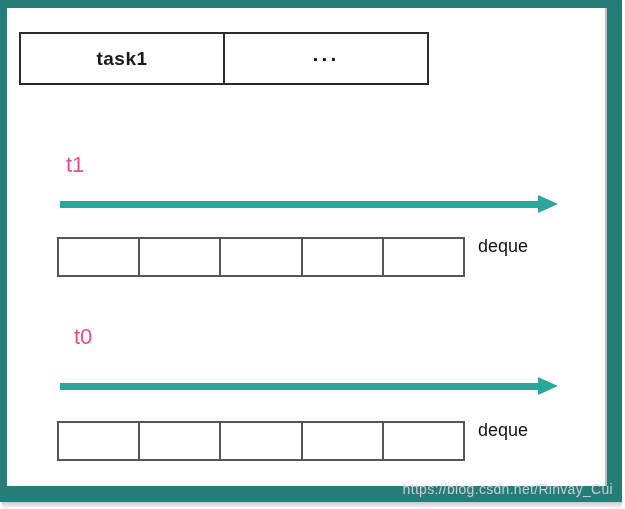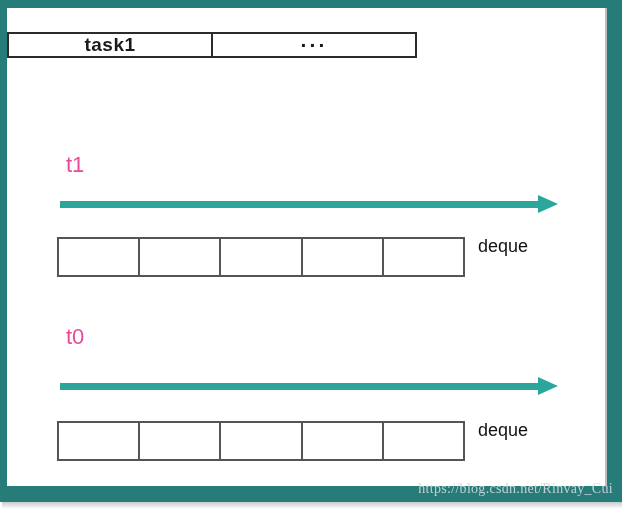--- a/index.html
+++ b/index.html
@@ -25,22 +25,22 @@
   }
   .frame-shadow {
     position:absolute; left:2px; top:502px;
     width:620px; height:7px;
     background:linear-gradient(#a9aeae, #ffffff);
     opacity:0.65;
   }
 
   
   .task-table {
-    position:absolute; left:7px; top:32px;
-    width:410px; height:26px;
+    position:absolute; left:19px; top:32px;
+    width:410px; height:53px;
     display:flex;
     box-sizing:border-box;
     border:2px solid #2b2b2b;
     background:#ffffff;
   }
   .task-cell {
     flex:1;
     display:flex; align-items:center; justify-content:center;
     border-right:2px solid #2b2b2b;
     font-size:19px; font-weight:700; color:#1a1a1a;
@@ -48,21 +48,21 @@
   }
   .task-cell:last-child { border-right:none; }
   .task-cell.ellipsis { font-size:21px; letter-spacing:2px; }
 
   
   .thread-label {
     position:absolute;
     font-size:22px; color:#ec4899; font-weight:400;
   }
   .t1-label { left:66px; top:152px; }
-  .t0-label { left:66px; top:324px; }
+  .t0-label { left:74px; top:324px; }
 
   
   .arrow { position:absolute; left:60px; width:498px; height:18px; }
   .arrow-1 { top:195px; }
   .arrow-2 { top:377px; }
   .arrow-shaft {
     position:absolute; left:0; top:6px;
     width:478px; height:7px;
     background:#2aa79a;
   }
@@ -97,21 +97,20 @@
 
   
   .watermark {
     position:absolute;
     right:12px; top:481px;
     font-size:14px;
     color:rgba(208,216,221,0.92);
     letter-spacing:0.3px;
     z-index:5;
     white-space:nowrap;
-    font-family:Liberation Serif, serif;
   }
 </style>
 </head>
 <body>
 
 <div class="page">
 
   <div class="frame"></div>
   <div class="frame-shadow"></div>
 

